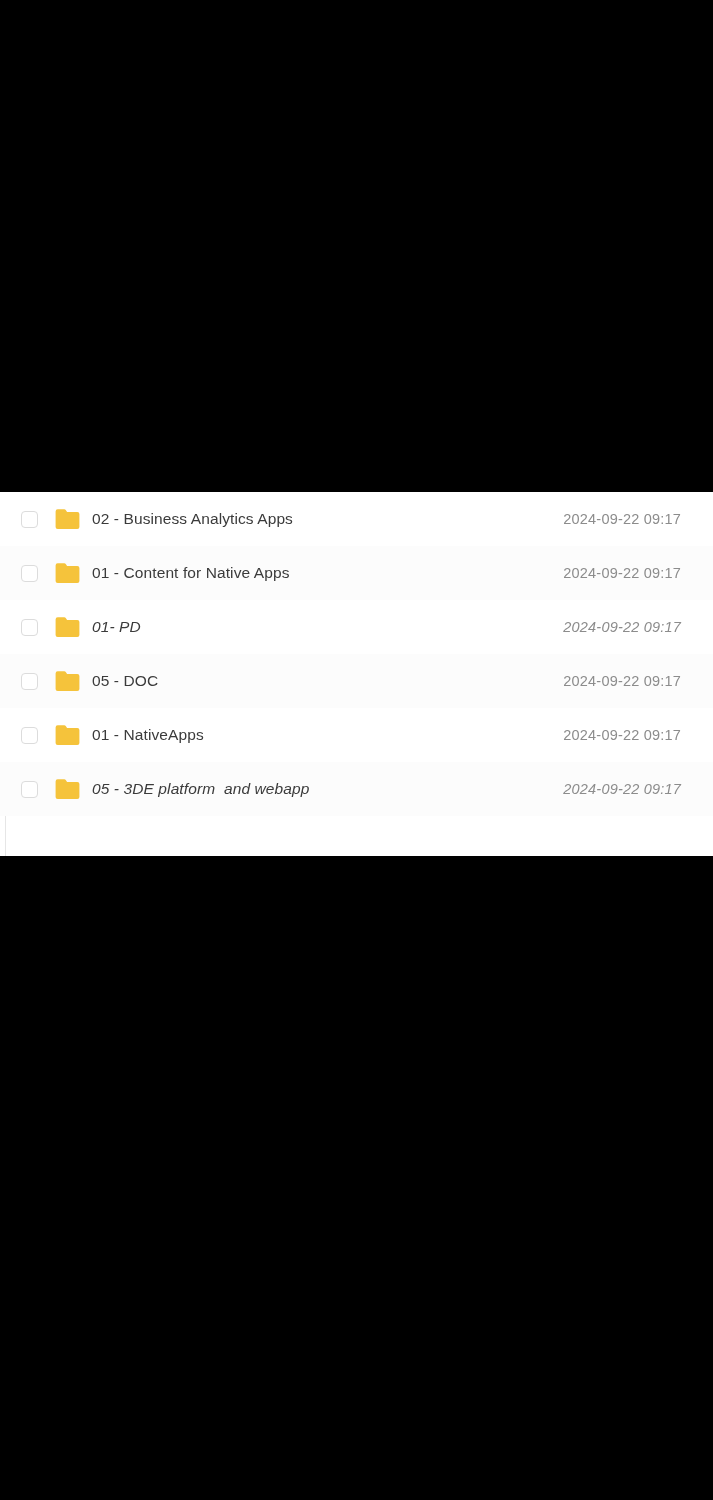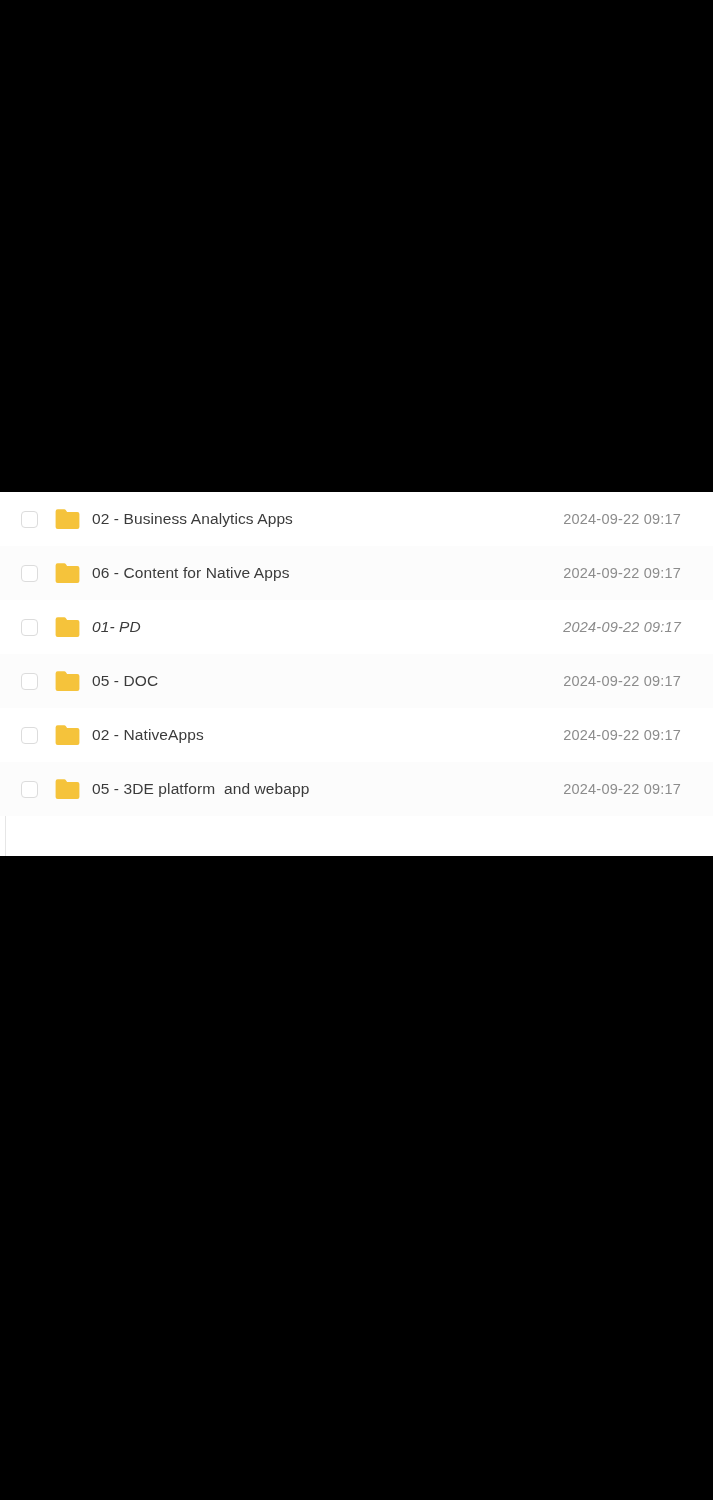--- a/index.html
+++ b/index.html
@@ -133,21 +133,21 @@
       <span class="row-date">2024-09-22 09:17</span>
     </div>
 
     <div class="file-row alt" style="top:54px;">
       <span class="row-checkbox"></span>
       <span class="folder-icon">
         <svg viewBox="0 0 27 23" xmlns="http://www.w3.org/2000/svg">
           <path d="M1.6 3.4 Q1.6 1.3 3.7 1.3 L10.2 1.3 Q11.3 1.3 11.9 2.2 L13.1 4.0 L23.3 4.0 Q25.4 4.0 25.4 6.1 L25.4 19.0 Q25.4 21.1 23.3 21.1 L3.7 21.1 Q1.6 21.1 1.6 19.0 Z" fill="#F5C33B"></path>
         </svg>
       </span>
-      <span class="row-name">06 - Content for Native Apps</span>
+      <span class="row-name">01 - Content for Native Apps</span>
       <span class="row-date">2024-09-22 09:17</span>
     </div>
 
     <div class="file-row" style="top:108px;font-style:italic;">
       <span class="row-checkbox"></span>
       <span class="folder-icon">
         <svg viewBox="0 0 27 23" xmlns="http://www.w3.org/2000/svg">
           <path d="M1.6 3.4 Q1.6 1.3 3.7 1.3 L10.2 1.3 Q11.3 1.3 11.9 2.2 L13.1 4.0 L23.3 4.0 Q25.4 4.0 25.4 6.1 L25.4 19.0 Q25.4 21.1 23.3 21.1 L3.7 21.1 Q1.6 21.1 1.6 19.0 Z" fill="#F5C33B"></path>
         </svg>
       </span>
@@ -166,25 +166,25 @@
       <span class="row-date">2024-09-22 09:17</span>
     </div>
 
     <div class="file-row" style="top:216px;">
       <span class="row-checkbox"></span>
       <span class="folder-icon">
         <svg viewBox="0 0 27 23" xmlns="http://www.w3.org/2000/svg">
           <path d="M1.6 3.4 Q1.6 1.3 3.7 1.3 L10.2 1.3 Q11.3 1.3 11.9 2.2 L13.1 4.0 L23.3 4.0 Q25.4 4.0 25.4 6.1 L25.4 19.0 Q25.4 21.1 23.3 21.1 L3.7 21.1 Q1.6 21.1 1.6 19.0 Z" fill="#F5C33B"></path>
         </svg>
       </span>
-      <span class="row-name">02 - NativeApps</span>
+      <span class="row-name">01 - NativeApps</span>
       <span class="row-date">2024-09-22 09:17</span>
     </div>
 
-    <div class="file-row alt" style="top:270px;">
+    <div class="file-row alt" style="top:270px;font-style:italic;">
       <span class="row-checkbox"></span>
       <span class="folder-icon">
         <svg viewBox="0 0 27 23" xmlns="http://www.w3.org/2000/svg">
           <path d="M1.6 3.4 Q1.6 1.3 3.7 1.3 L10.2 1.3 Q11.3 1.3 11.9 2.2 L13.1 4.0 L23.3 4.0 Q25.4 4.0 25.4 6.1 L25.4 19.0 Q25.4 21.1 23.3 21.1 L3.7 21.1 Q1.6 21.1 1.6 19.0 Z" fill="#F5C33B"></path>
         </svg>
       </span>
       <span class="row-name">05 - 3DE platform  and webapp</span>
       <span class="row-date">2024-09-22 09:17</span>
     </div>
 

